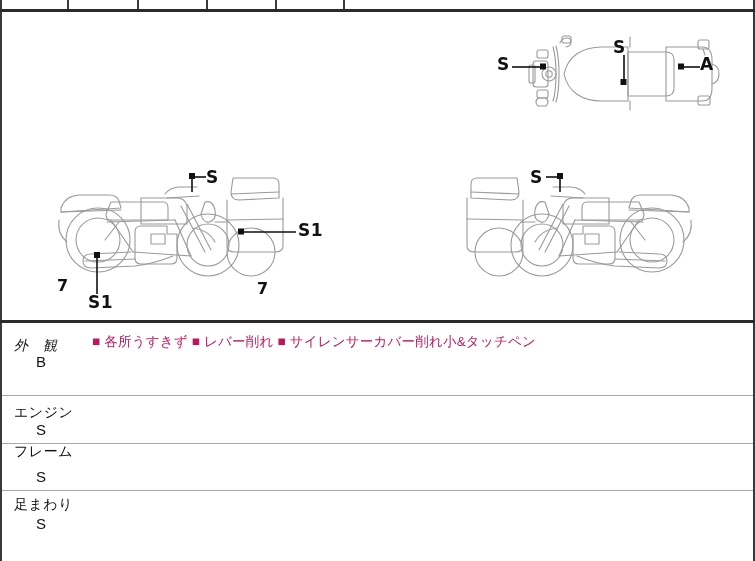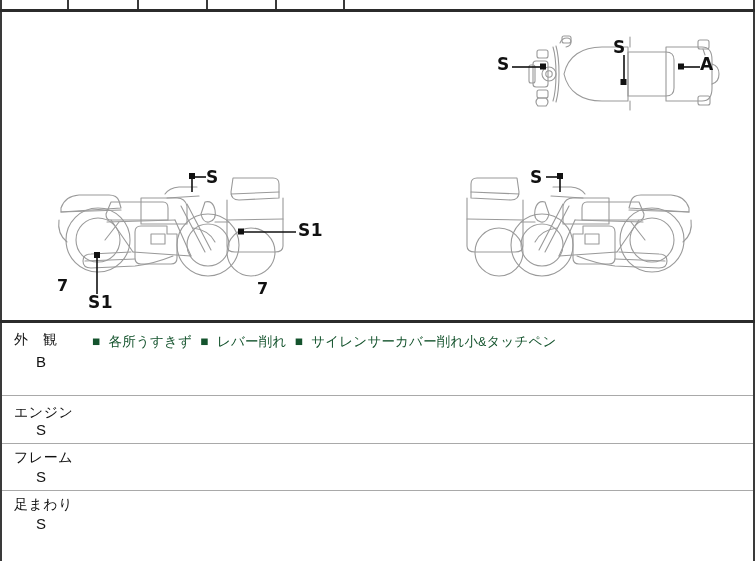--- a/index.html
+++ b/index.html
@@ -53,22 +53,22 @@
     font-family:"DejaVu Sans","Liberation Sans",sans-serif;
     font-size:14px;color:#111;white-space:nowrap;letter-spacing:.5px;
   }
   .grade{
     position:absolute;left:36px;
     font-family:"Liberation Sans","DejaVu Sans",sans-serif;
     font-size:15px;color:#111;
   }
   .notes{
     position:absolute;left:92px;
-    font-family:Liberation Mono, monospace;
-    font-size:13.5px;color:#14532d;white-space:nowrap;letter-spacing:.2px;
+    font-family:Liberation Sans, sans-serif;
+    font-size:13.5px;color:#be185d;white-space:nowrap;letter-spacing:.2px;
   }
 </style>
 </head>
 <body>
 
 <div id="sheet">
 
   <div id="top-strip">
     <div class="vdiv" style="left:0px;"></div>
     <div class="vdiv" style="left:67px;"></div>
@@ -257,39 +257,39 @@
       <rect x="13" y="1" width="6" height="6" fill="#111"></rect>
     </svg>
   </div>
 
   <div id="rows">
     <div class="thick"></div>
 
     <div class="row" style="top:3px;height:72px;">
       <div class="vl" style="height:72px;"></div>
       <div class="vr" style="height:72px;"></div>
-      <div class="cat" style="top:8px;">外　観</div>
+      <div class="cat" style="top:14px;font-style:italic;">外　観</div>
       <div class="grade" style="top:30px;">B</div>
       <div class="notes" style="top:10px;">■ 各所うすきず ■ レバー削れ ■ サイレンサーカバー削れ小&amp;タッチペン</div>
     </div>
 
     <div class="row" style="top:75px;height:48px;">
       <div class="hr"></div>
       <div class="vl" style="height:48px;"></div>
       <div class="vr" style="height:48px;"></div>
       <div class="cat" style="top:9px;">エンジン</div>
       <div class="grade" style="top:26px;">S</div>
       <div class="notes" style="top:8px;"></div>
     </div>
 
     <div class="row" style="top:123px;height:47px;">
       <div class="hr"></div>
       <div class="vl" style="height:47px;"></div>
       <div class="vr" style="height:47px;"></div>
-      <div class="cat" style="top:6px;">フレーム</div>
+      <div class="cat" style="top:0;">フレーム</div>
       <div class="grade" style="top:25px;">S</div>
       <div class="notes" style="top:7px;"></div>
     </div>
 
     <div class="row" style="top:170px;height:71px;">
       <div class="hr"></div>
       <div class="vl" style="height:71px;"></div>
       <div class="vr" style="height:71px;"></div>
       <div class="cat" style="top:6px;text-align:center;">足まわり</div>
       <div class="grade" style="top:25px;">S</div>

